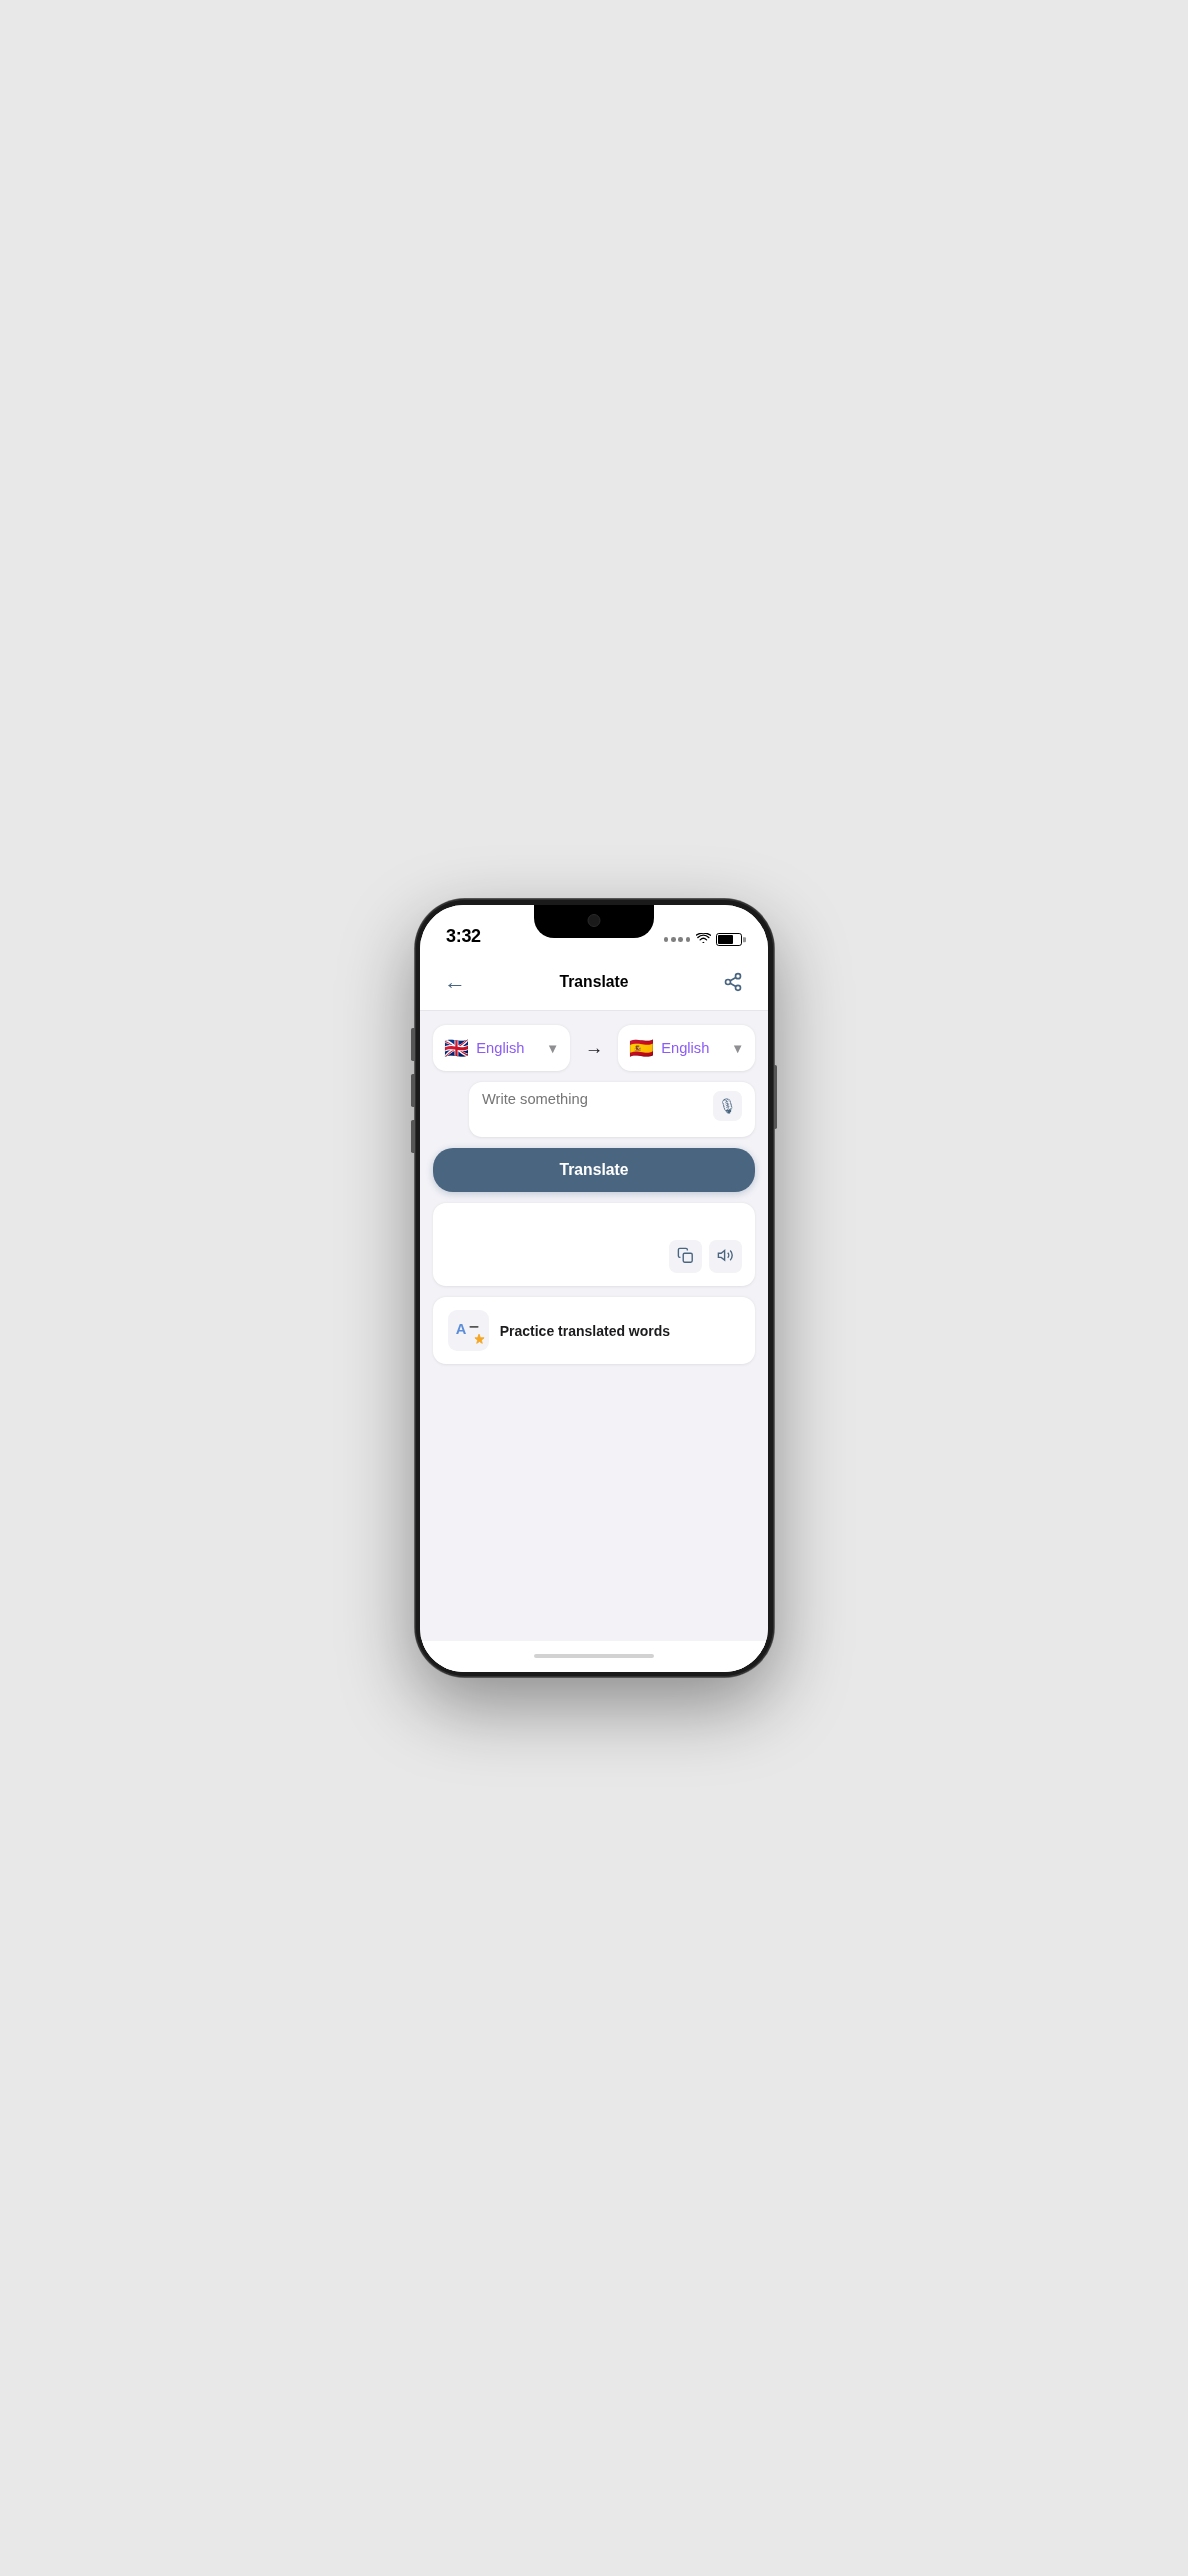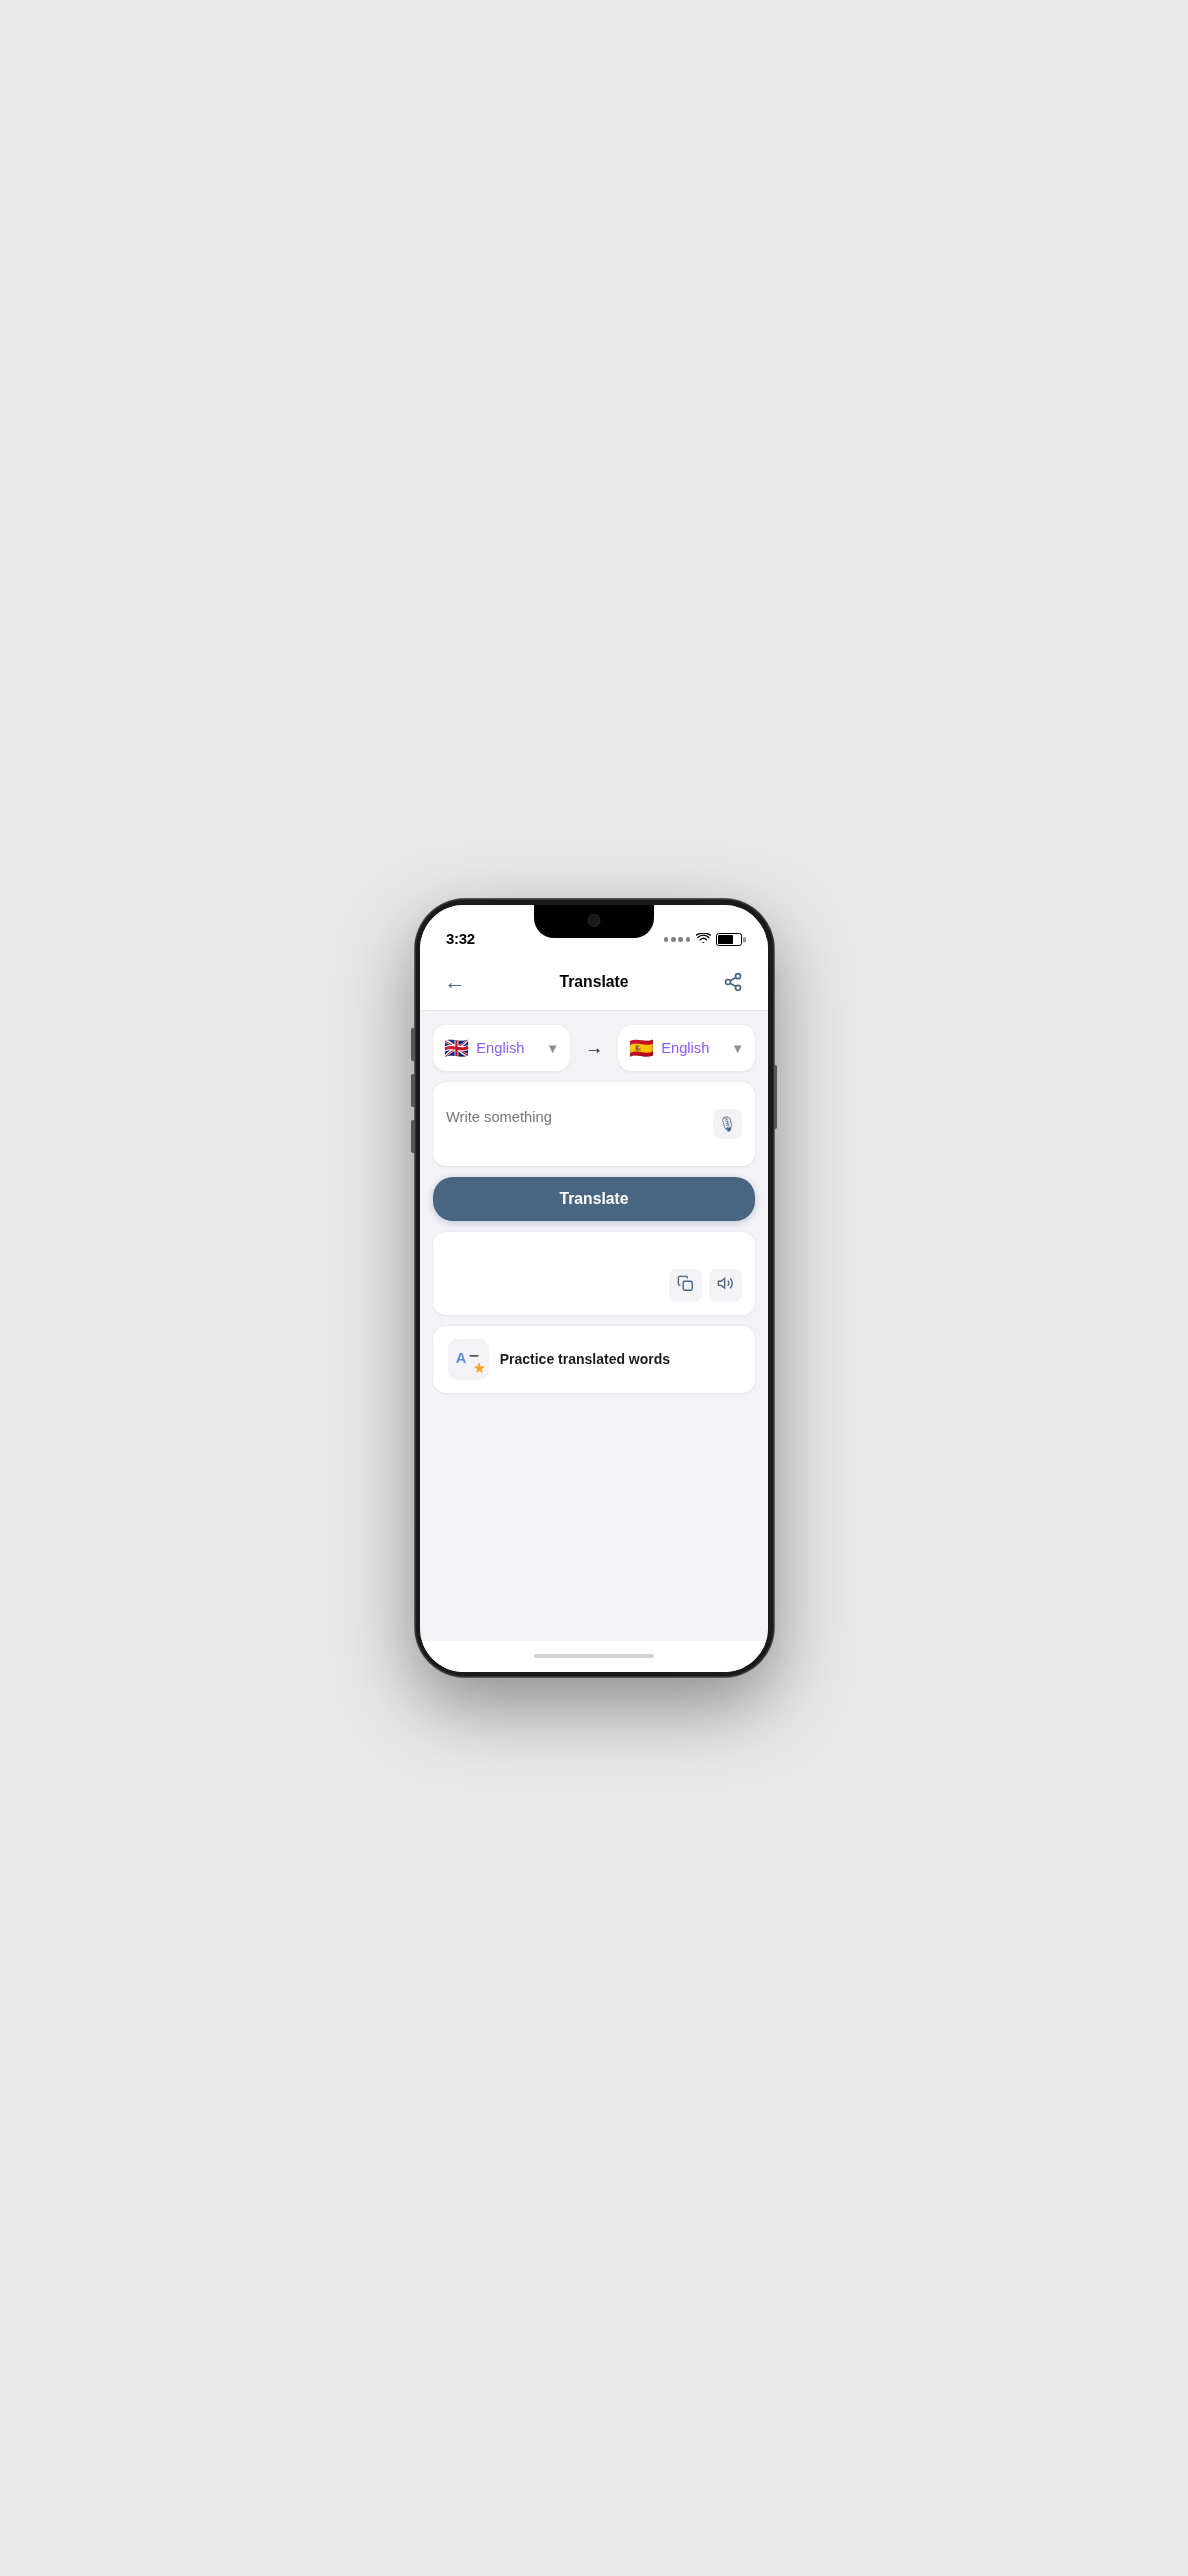--- a/index.html
+++ b/index.html
@@ -68,21 +68,21 @@
       display: flex;
       align-items: flex-end;
       justify-content: space-between;
       padding: 0 26px 7.4px;
       flex-shrink: 0;
       position: relative;
       z-index: 10;
     }
 
     .status-time {
-      font-size: 15px;
+      font-size: 18px;
       font-weight: 600;
       color: #000;
       letter-spacing: -0.3px;
     }
 
     .status-icons {
       display: flex;
       align-items: center;
       gap: 5.5px;
     }
@@ -277,26 +277,27 @@
     .arrow-right {
       font-size: 18.4px;
       color: #1c1c1e;
       font-weight: 700;
     }
 
     
     .input-card {
       background: #ffffff;
       border-radius: 13px;
-      padding: 27px 13px;
+      padding: 9px 13px;
       display: flex;
       align-items: flex-start;
       gap: 9.2px;
       box-shadow: 0 0.9px 2.8px rgba(0,0,0,0.08);
       min-height: 55px;
+      margin-left: 36px;
     }
 
     .text-input {
       flex: 1;
       border: none;
       outline: none;
       font-size: 14.7px;
       color: #c7c7cc;
       background: transparent;
       resize: none;

